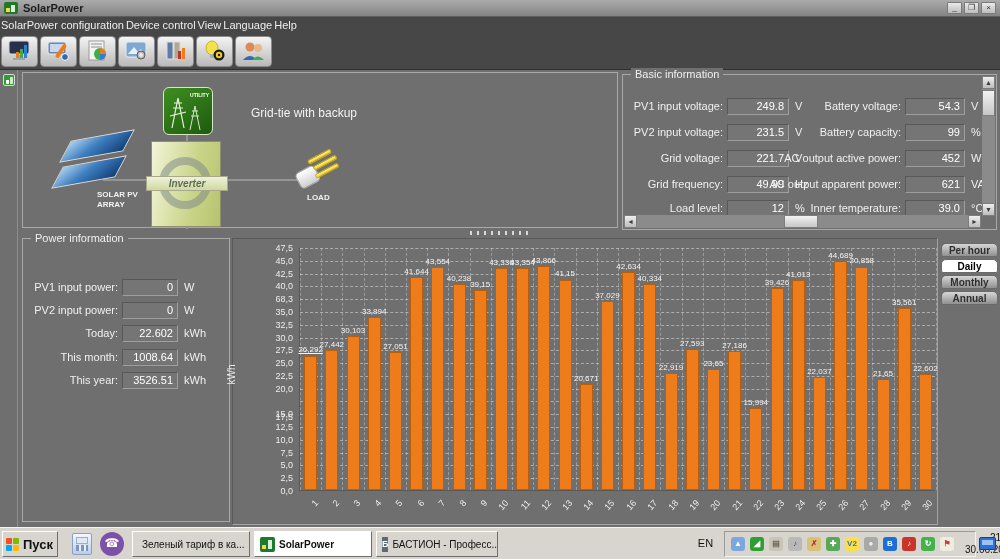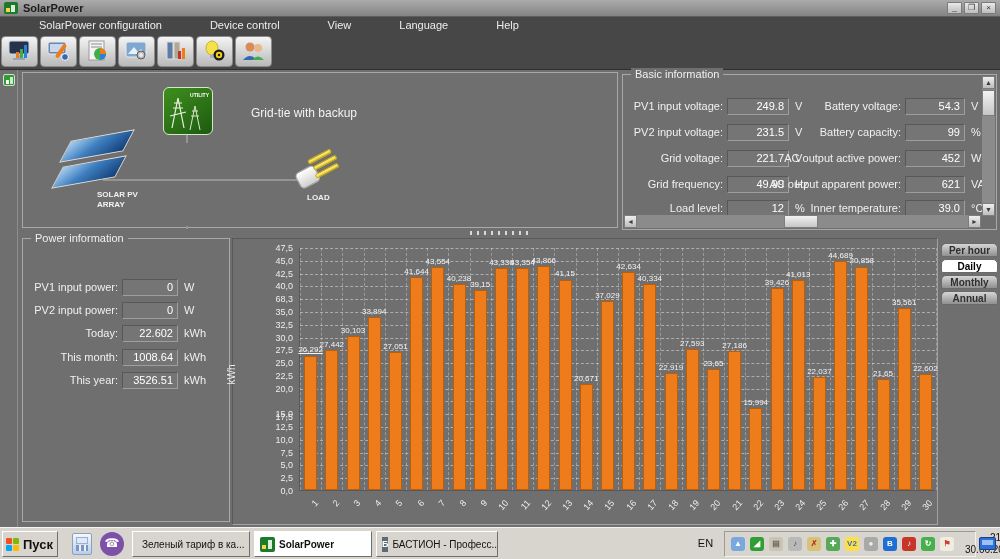--- a/index.html
+++ b/index.html
@@ -16,21 +16,21 @@
   .app-icon:before { content:""; position:absolute; left:2px; top:6px; width:4px; height:4px; background:#ffd24a; }
   .app-icon:after  { content:""; position:absolute; left:7px; top:3px; width:4px; height:7px; background:#d9f0d9; }
   .titlebar .title { font-size:11px; font-weight:bold; color:#1c1c1c; }
   .win-controls { position:absolute; right:4px; top:2px; display:flex; gap:2px; }
   .win-btn { width:15px; height:12px; background:linear-gradient(#e9e9e9,#bdbdbd); border:1px solid #7a7a7a;
              font-size:8px; line-height:10px; text-align:center; color:#333; border-radius:1px; }
 
   
   .menubar { position:absolute; left:0; top:17px; width:1000px; height:16px; background:#474747;
              display:flex; align-items:center; }
-  .menu-item { color:#ededed; font-size:11px; padding:1px 9px;margin-left:30px; }
+  .menu-item { color:#ededed; font-size:11px; padding:1px 1px; }
   .toolbar { position:absolute; left:0; top:33px; width:1000px; height:37px; background:#474747;
              border-bottom:1px solid #2f2f2f; display:flex; align-items:center; }
   .tb-btn { width:37px; height:31px; margin:0 1px; background:linear-gradient(#f4f4f4,#b9b9b9);
             border:1px solid #8b8b8b; border-radius:4px; display:flex; align-items:center; justify-content:center; }
   .status { display:flex; gap:22px; margin-left:22px; color:#dcdcdc; font-size:11px; white-space:nowrap; }
 
   
   .left-rail { position:absolute; left:0; top:70px; width:18px; height:457px; border-right:1px solid #8d8d8d; }
   .mini-icon { position:absolute; left:3px; top:4px; width:12px; height:12px; background:#2e9e33;
                border-radius:2px; border:1px solid #d8d8d8; }
@@ -241,20 +241,24 @@
         <path d="M8 40 L14 10 L20 40 M9 20 L19 20 M10 15 L18 15 M6 28 L22 24" stroke="#eaf2e0" stroke-width="1.2" fill="none"></path>
         <path d="M26 42 L31 18 L36 42 M27 28 L35 28 M28 23 L34 23" stroke="#d8e6c8" stroke-width="1" fill="none"></path>
       </svg>
       <span class="ut-label">UTILITY</span>
     </div>
 
     <div class="solar-panel" style="left:42px; top:62px;"></div>
     <div class="solar-panel" style="left:34px; top:88px;"></div>
     <div class="dg-label" style="left:74px; top:117px; width:60px;">SOLAR PV ARRAY</div>
 
+    <div class="inverter">
+      <div class="inv-ring"></div>
+      <div class="inv-band">Inverter</div>
+    </div>
 
     <div class="bulb">
       <div class="bulb-base"></div>
       <div class="bulb-tube" style="left:18px; top:4px;"></div>
       <div class="bulb-tube" style="left:20px; top:12px;"></div>
       <div class="bulb-tube" style="left:18px; top:20px;"></div>
     </div>
     <div class="dg-label" style="left:284px; top:120px;">LOAD</div>
   </div>
 

